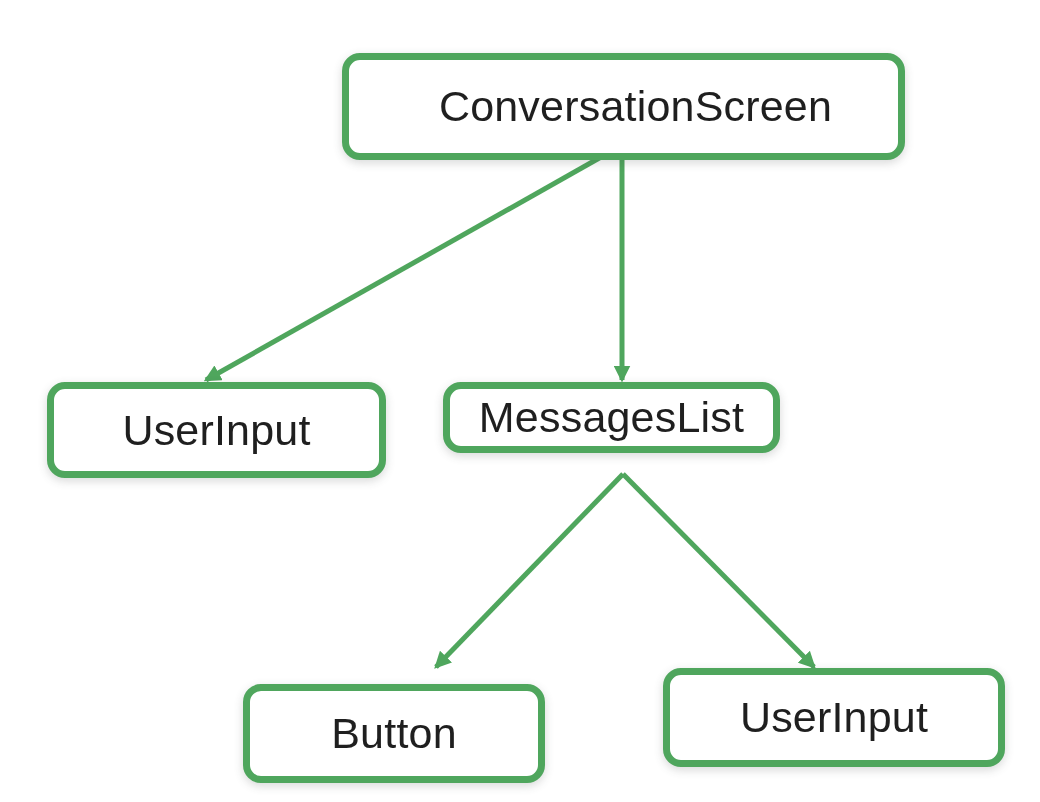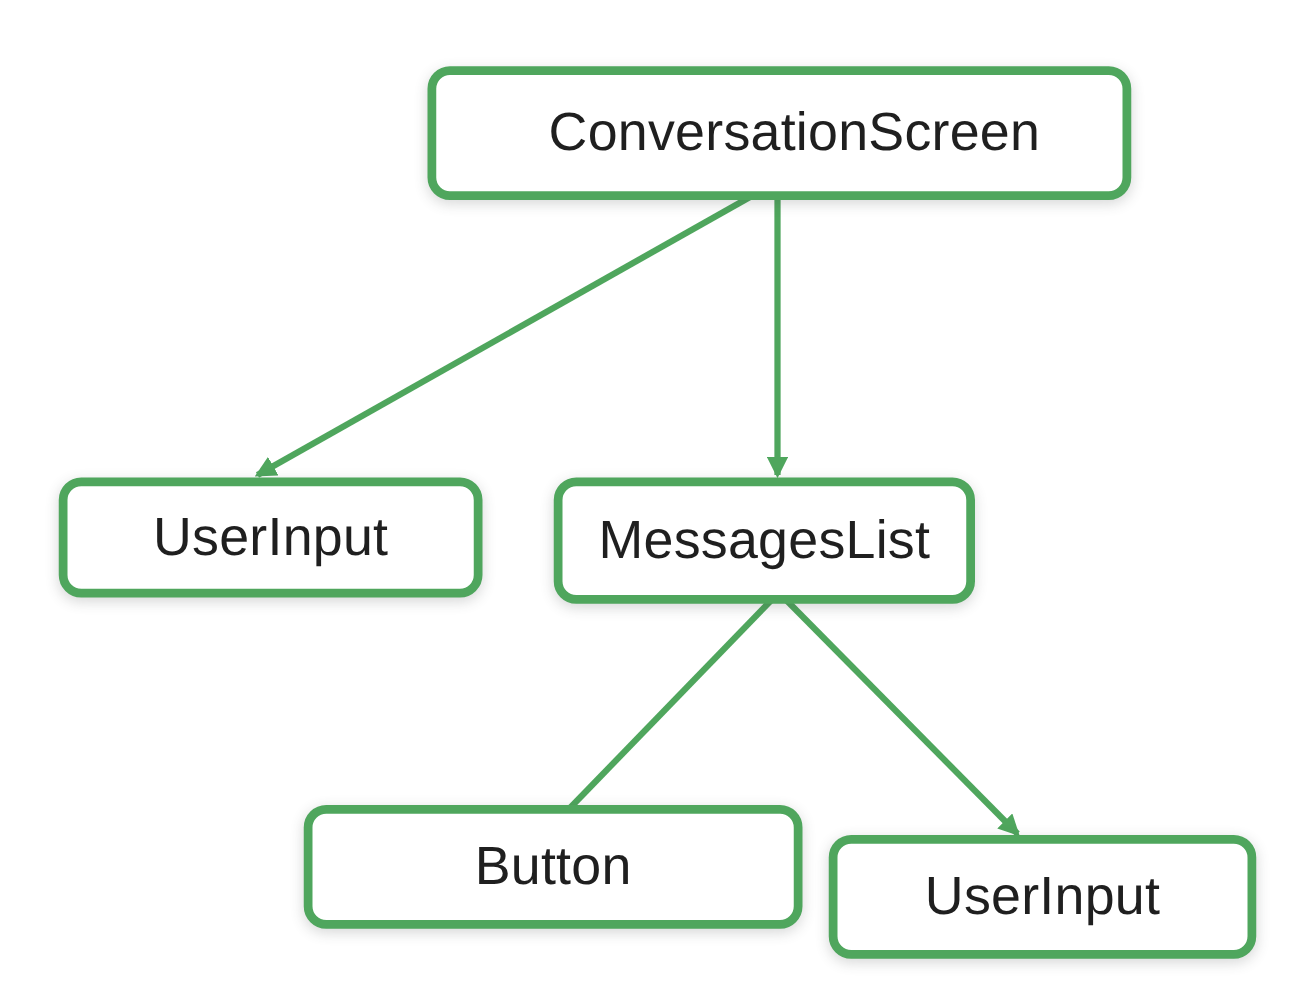--- a/index.html
+++ b/index.html
@@ -38,22 +38,22 @@
     justify-content:center;
     font-size:43px;
     font-weight:400;
     color:var(--text);
     letter-spacing:0.2px;
     box-shadow:0 3px 10px rgba(60,64,67,0.20);
     white-space:nowrap;
   }
   .node-conversation-screen{ left:342px; top:53px;  width:563px; height:107px;padding-left:24px; }
   .node-user-input        { left:47px;  top:382px; width:339px; height:96px; }
-  .node-messages-list     { left:443px; top:382px; width:337px; height:101px; }
-  .node-button            { left:243px; top:644px; width:399px; height:99px; }
+  .node-messages-list     { left:443px; top:382px; width:337px; height:71px; }
+  .node-button            { left:243px; top:684px; width:302px; height:99px; }
   .node-lazy-column       { left:663px; top:668px; width:342px; height:99px; }
   .edge-line{
     stroke:var(--accent);
     stroke-width:5;
     fill:none;
   }
 </style>
 </head>
 <body>
 

